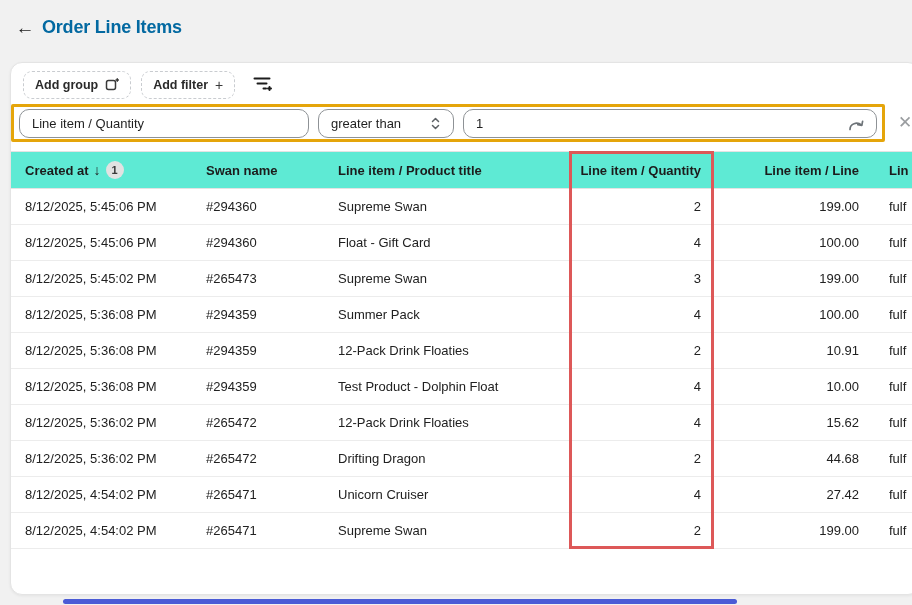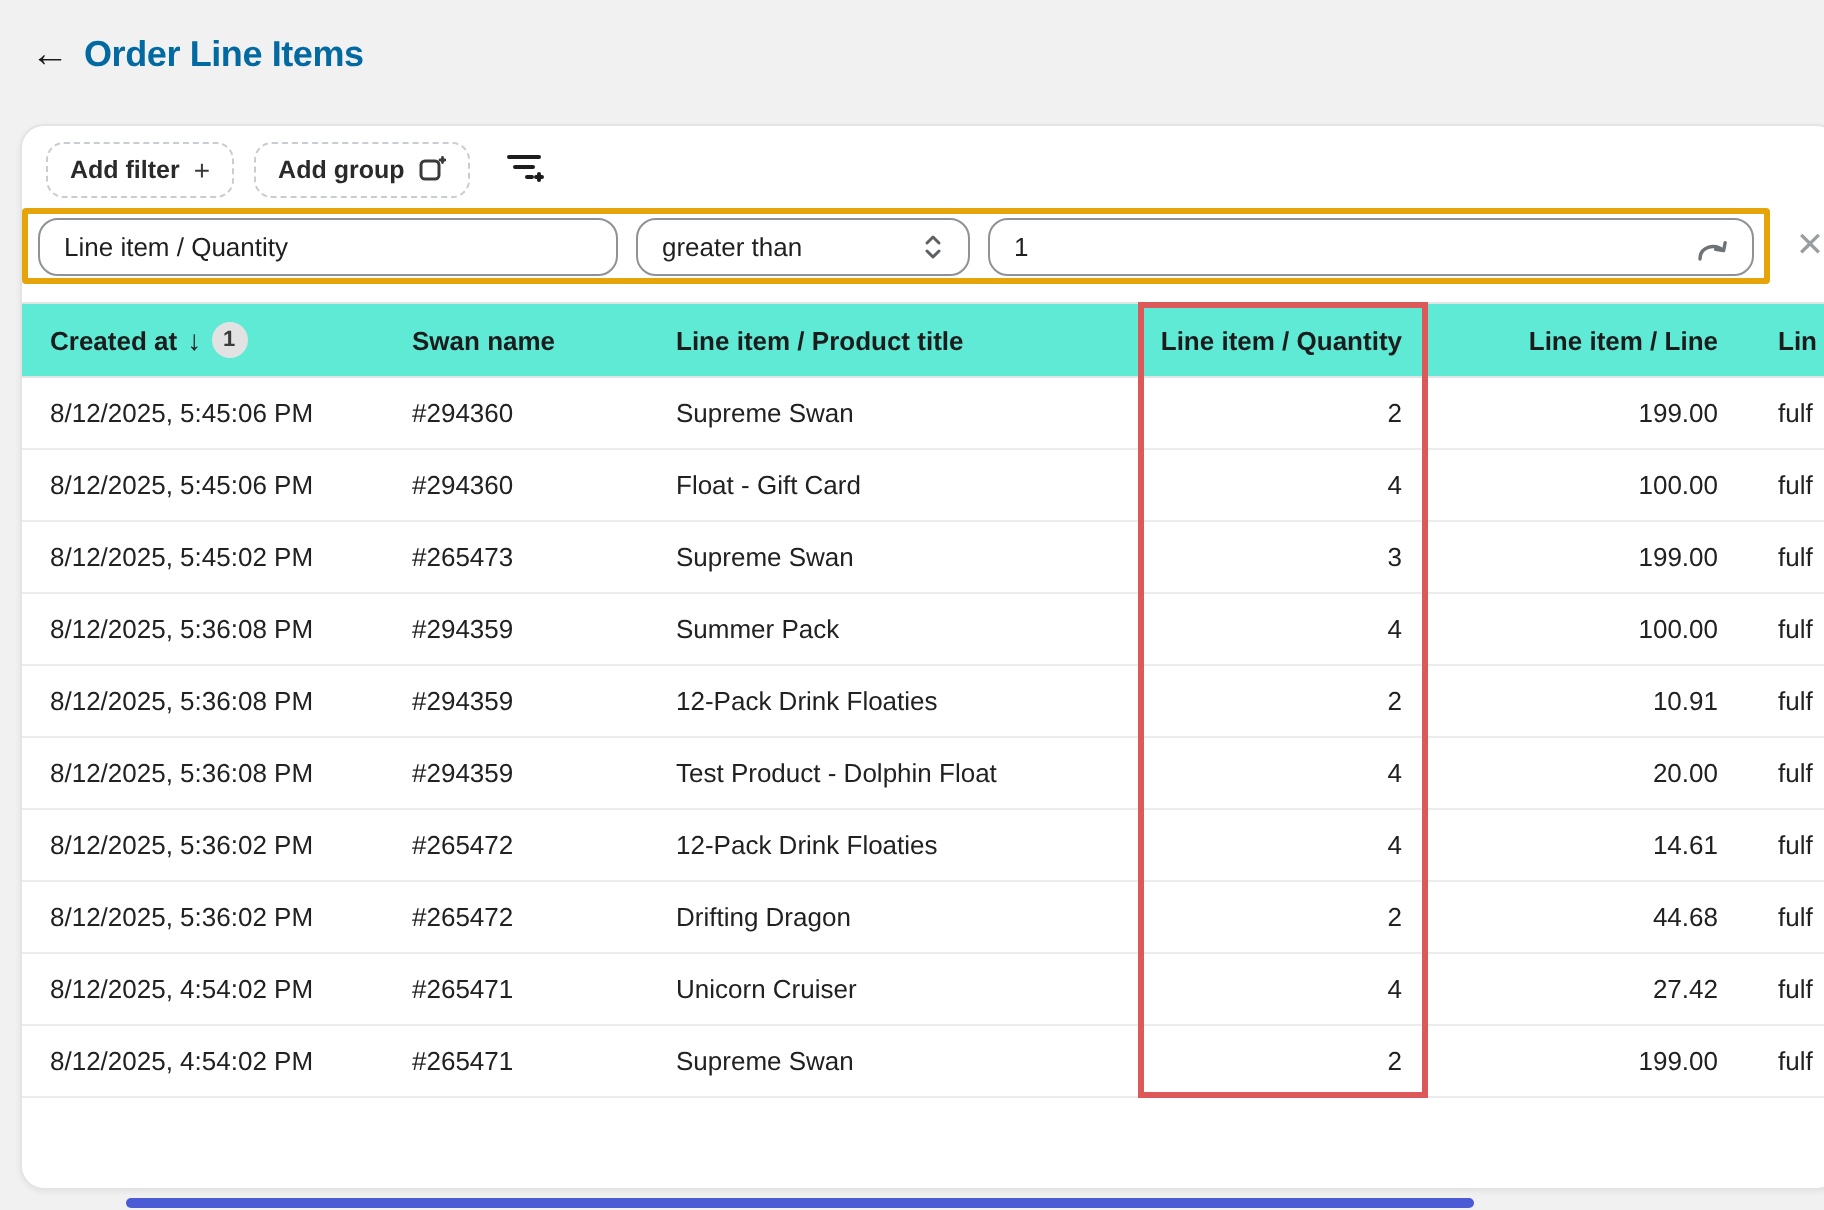--- a/index.html
+++ b/index.html
@@ -53,21 +53,21 @@
     border: 3px solid #e5a50a; border-radius: 2px;
     display: flex; align-items: center; gap: 9px; padding: 0 5px;
     background: #fff;
   }
   .pill {
     height: 29px; border: 1px solid #8e9296; border-radius: 10px; background: #fff;
     display: flex; align-items: center; padding: 0 12px;
     font-size: 13px; color: #1f1f1f;
   }
   .pill.field { width: 290px; cursor: pointer; }
-  .pill.operator { width: 167px; justify-content: space-between; cursor: pointer; }
+  .pill.operator { width: 136px; justify-content: space-between; cursor: pointer; }
   .pill.value { flex: 1; position: relative; padding: 0; }
   .pill.value input {
     width: 100%; height: 100%; border: 0; outline: none; background: transparent;
     font-family: "Liberation Sans", sans-serif; font-size: 13px; color: #1f1f1f;
     padding: 0 34px 0 12px; border-radius: 10px;
   }
   .redo-wrap { position: absolute; right: 11px; top: 8px; line-height: 0; cursor: pointer; }
   .filter-close {
     position: absolute; left: 883px; top: 48px; width: 22px; height: 22px;
     display: flex; align-items: center; justify-content: center;
@@ -116,31 +116,31 @@
   <button class="back-btn">
     <span>←</span>
   </button>
   <div class="page-title">Order Line Items</div>
 </div>
 
 <div class="card">
 
   <div class="toolbar">
     <button class="dashed-btn">
-      <span>Add filter</span>
-      <span class="glyph">+</span>
-    </button>
-    <button class="dashed-btn">
       <span>Add group</span>
       <span class="glyph">
         <svg width="14" height="14" viewBox="0 0 14 14">
             <rect x="1.5" y="3.5" width="9" height="9" rx="2" fill="none" stroke="#3a3a3a" stroke-width="1.5"></rect>
             <path d="M11 3 L13.5 3 M12.25 1.75 L12.25 4.25" stroke="#3a3a3a" stroke-width="1.4" stroke-linecap="round"></path>
           </svg>
       </span>
+    </button>
+    <button class="dashed-btn">
+      <span>Add filter</span>
+      <span class="glyph">+</span>
     </button>
     <button class="icon-btn">
       <span>
         <svg width="19" height="17" viewBox="0 0 19 17">
             <path d="M1.5 3.5 H16.5 M4.5 8.5 H13.5" stroke="#1c1c1c" stroke-width="2" stroke-linecap="round" fill="none"></path>
             <path d="M10.5 13.5 H13 M15 13.5 L18 13.5 M16.5 12 L16.5 15" stroke="#1c1c1c" stroke-width="2" stroke-linecap="round" fill="none"></path>
           </svg>
       </span>
     </button>
   </div>
@@ -235,29 +235,29 @@
           <td class="c2">12-Pack Drink Floaties</td>
           <td class="c3 right">2</td>
           <td class="c4 right">10.91</td>
           <td class="c5">fulf</td>
         </tr>
         <tr>
           <td class="c0">8/12/2025, 5:36:08 PM</td>
           <td class="c1">#294359</td>
           <td class="c2">Test Product - Dolphin Float</td>
           <td class="c3 right">4</td>
-          <td class="c4 right">20.00</td>
+          <td class="c4 right">10.00</td>
           <td class="c5">fulf</td>
         </tr>
         <tr>
           <td class="c0">8/12/2025, 5:36:02 PM</td>
           <td class="c1">#265472</td>
           <td class="c2">12-Pack Drink Floaties</td>
           <td class="c3 right">4</td>
-          <td class="c4 right">14.61</td>
+          <td class="c4 right">15.62</td>
           <td class="c5">fulf</td>
         </tr>
         <tr>
           <td class="c0">8/12/2025, 5:36:02 PM</td>
           <td class="c1">#265472</td>
           <td class="c2">Drifting Dragon</td>
           <td class="c3 right">2</td>
           <td class="c4 right">44.68</td>
           <td class="c5">fulf</td>
         </tr>

